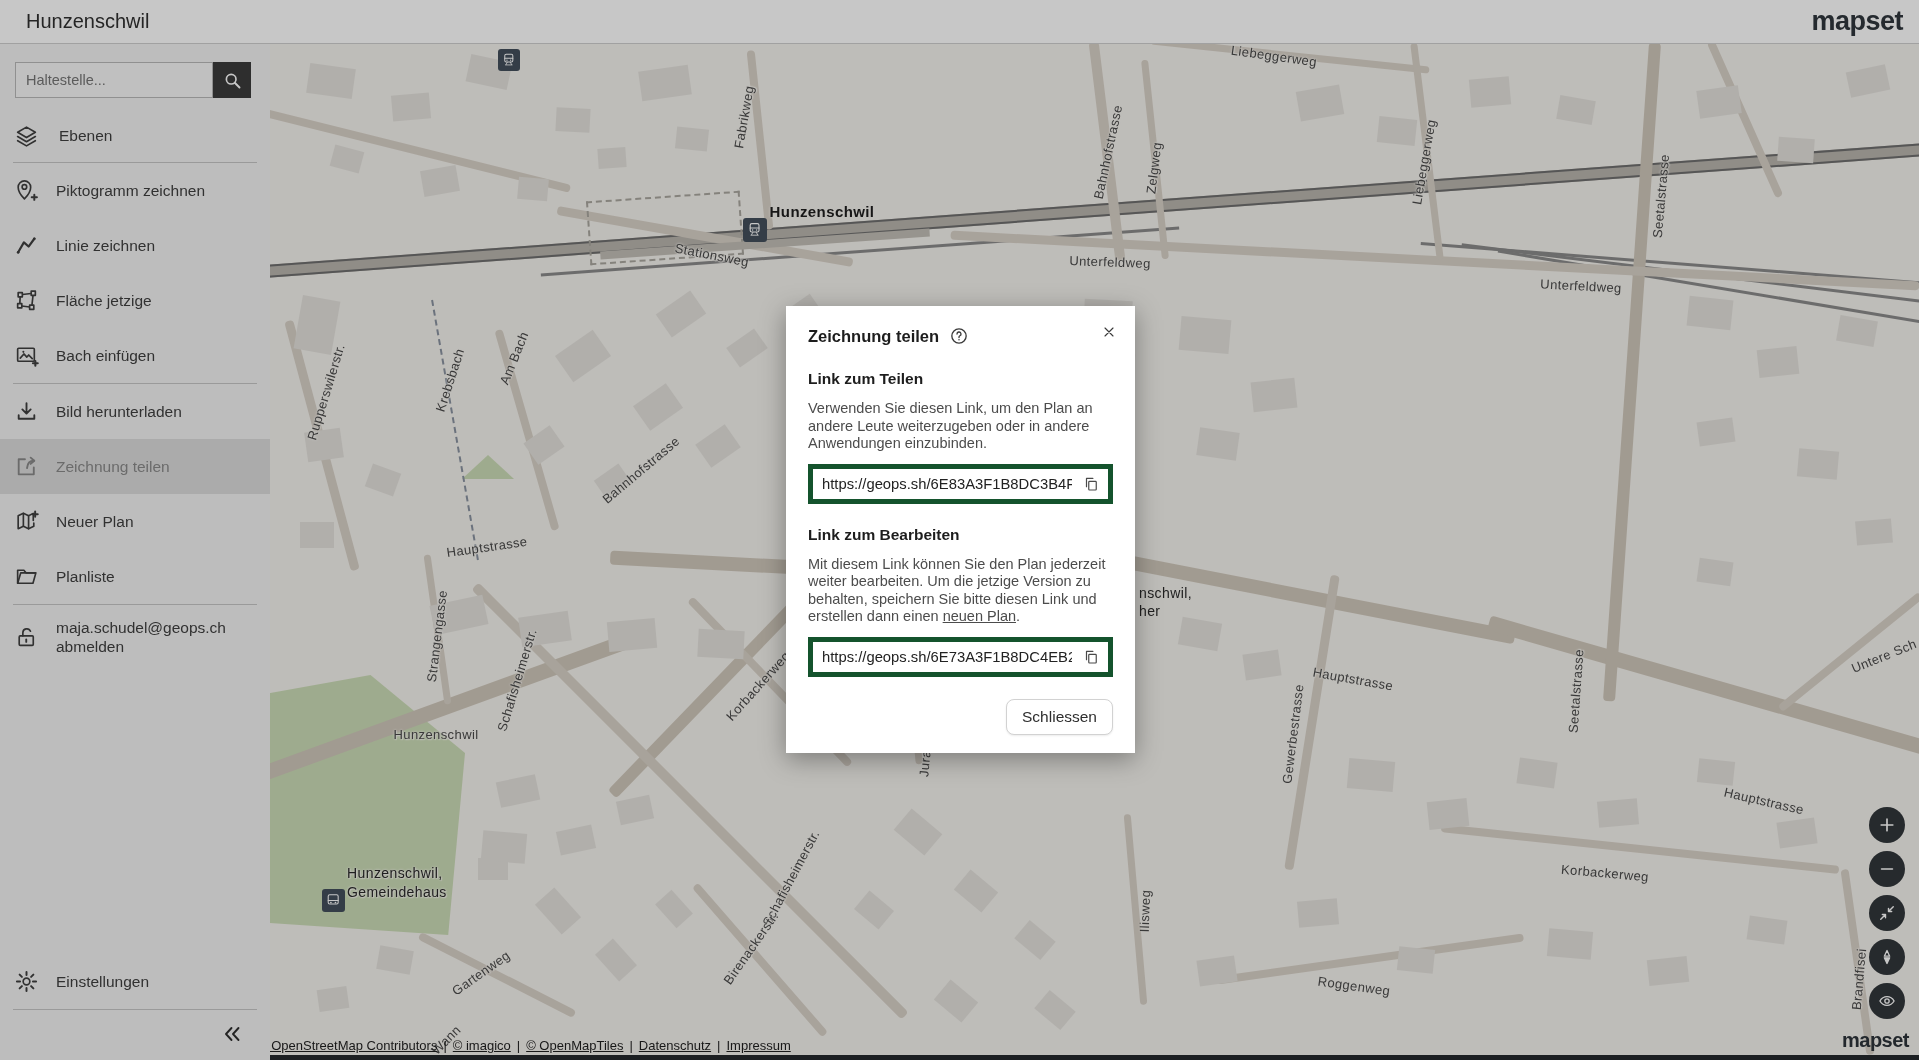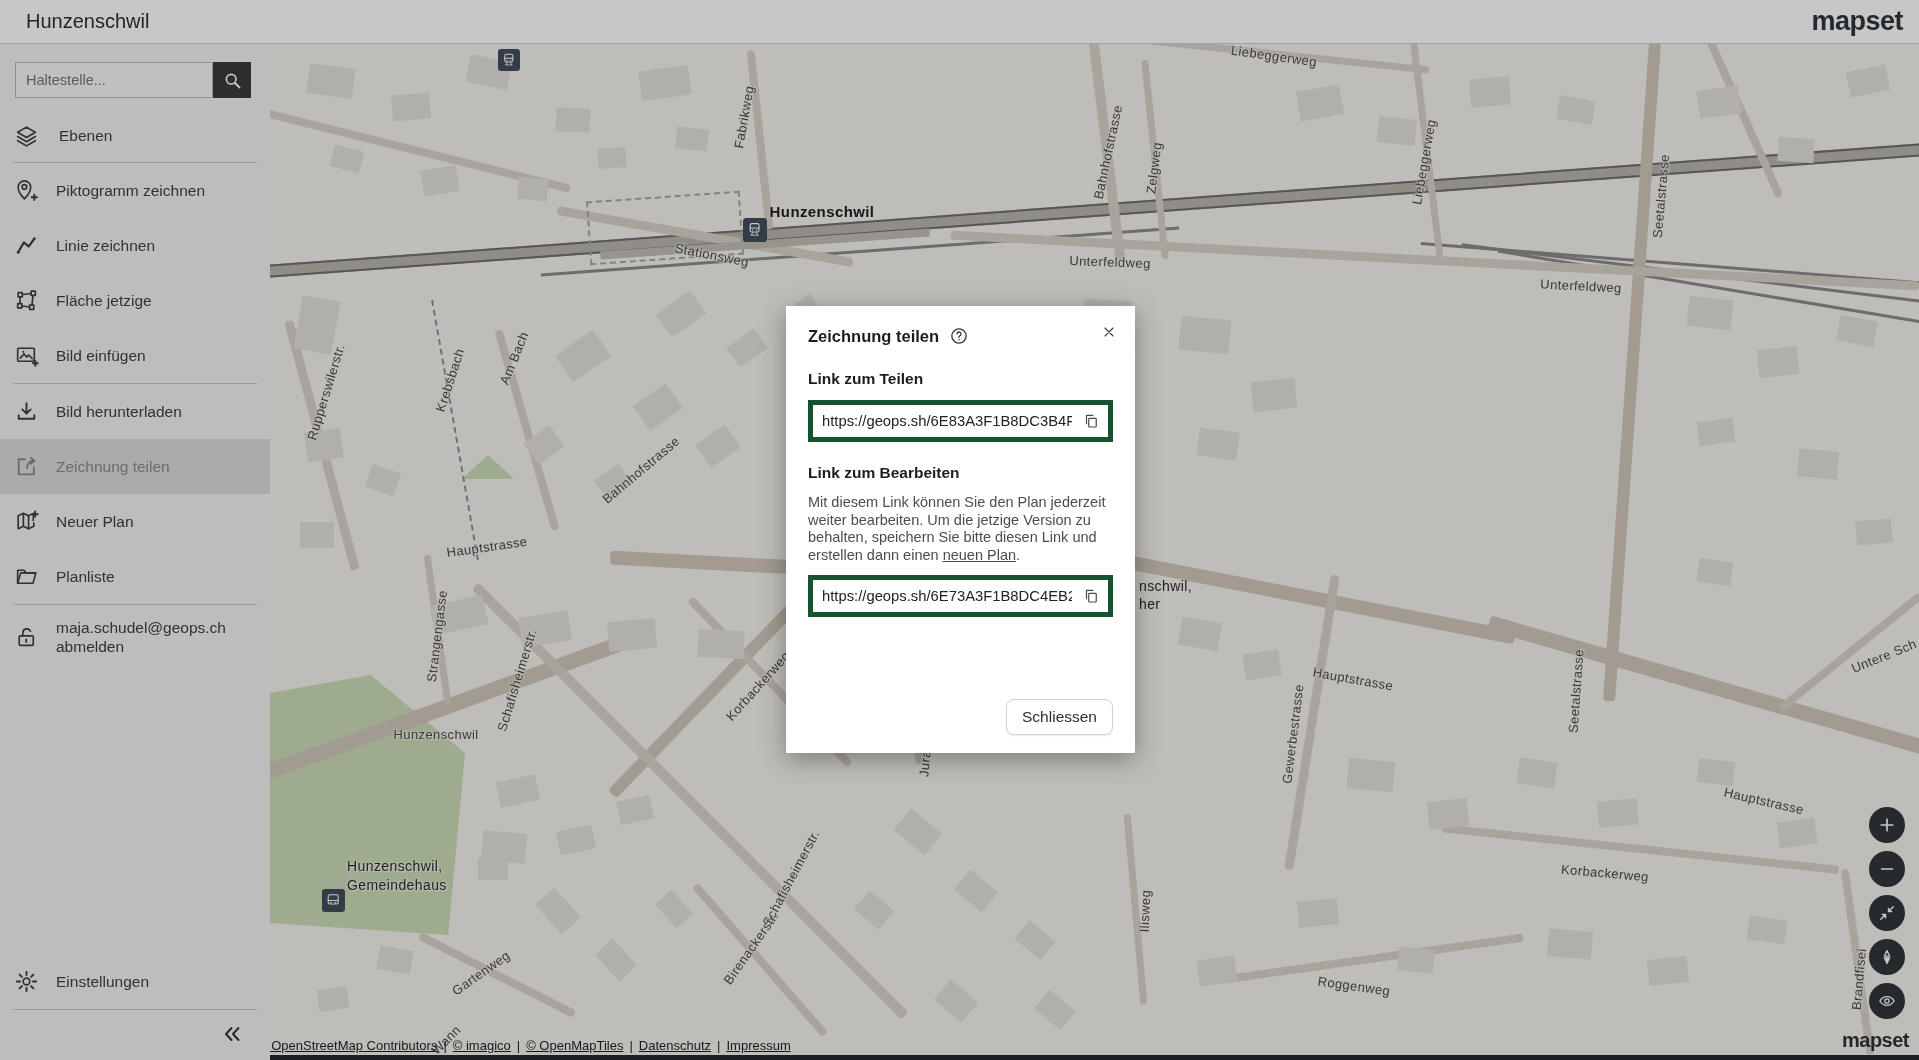--- a/index.html
+++ b/index.html
@@ -13,21 +13,21 @@
   .road.n{background:#d8d1c7;}
   .rail{position:absolute;background:#b9b5ae;border-top:2px solid #6f6f6f;border-bottom:2px solid #6f6f6f;}
   .railthin{position:absolute;background:#8b8b8b;}
   .green{position:absolute;background:#cbdcb6;}
   .stream{position:absolute;border-top:2px dashed #8a93a0;}
   .plot{position:absolute;border:2px dashed #aaa79f;}
   .platform{position:absolute;background:#c2beb6;}
   .mlabel{position:absolute;white-space:nowrap;color:#4a4a4a;font-size:13px;letter-spacing:.4px;
           text-shadow:0 0 2px #f4f2ed,0 0 3px #f4f2ed,1px 1px 1px #f4f2ed;}
   .mlabel.big{color:#1e1e1e;font-weight:bold;font-size:15px;}
-  .mlabel.poi{color:#2a2a2a;font-size:14px;line-height:19px;}
+  .mlabel.poi{color:#2a2a2a;font-size:14px;line-height:19px;margin-top:7px;}
   .sticon{position:absolute;background:#434f5c;border-radius:3px;display:flex;align-items:center;justify-content:center;}
   .sticon svg{width:80%;height:80%;}
   #attribution{position:absolute;left:258px;bottom:7px;font-size:13px;color:#1f1f1f;white-space:nowrap;}
   #attribution a{color:#1f1f1f;text-decoration:underline;cursor:pointer;}
   #attribution .sep{margin:0 6px;text-decoration:none;}
   #bottombar{position:absolute;left:0;right:0;bottom:0;height:5px;background:#24282c;}
   #map-logo{position:absolute;right:10px;bottom:8px;font-size:20px;font-weight:800;color:#2d343a;letter-spacing:-.5px;}
   #controls{position:absolute;left:1869px;top:807px;width:36px;}
   .ctrl{width:36px;height:36px;border-radius:50%;background:#31363a;border:none;margin:0 0 8px 0;
         display:flex;align-items:center;justify-content:center;color:#fff;cursor:pointer;padding:0;}
@@ -387,21 +387,21 @@
         </div>
         <div class="menu-item">
           <svg viewBox="0 0 24 24">
             <g stroke="currentColor" fill="none" stroke-width="1.6" stroke-linecap="round" stroke-linejooin="round" stroke-linejoin="round">
               <rect x="3.5" y="5" width="16" height="12.5" rx="1"></rect>
               <path d="M6 14.5l3.5-4 2.8 3 1.8-2 3.4 3.5"></path>
               <circle cx="9" cy="8.5" r="1" fill="currentColor" stroke="none"></circle>
               <path d="M18.2 19.5h4.6M20.5 17.2v4.6" stroke-width="2"></path>
             </g>
           </svg>
-          <span class="mi-label">Bild einfügen</span>
+          <span class="mi-label">Bach einfügen</span>
         </div>
         <div class="divider"></div>
         <div class="menu-item">
           <svg viewBox="0 0 24 24">
             <g stroke="currentColor" fill="none" stroke-width="1.6" stroke-linecap="round" stroke-linejooin="round" stroke-linejoin="round">
               <path d="M12 4v9.5M8 10l4 4 4-4" stroke-width="1.8"></path>
               <path d="M4.5 15.5V19h15v-3.5" stroke-width="1.8"></path>
             </g>
           </svg>
           <span class="mi-label">Bild herunterladen</span>
@@ -485,20 +485,21 @@
             </g>
           </svg></span>
     </div>
     <button id="modal-close"><svg viewBox="0 0 24 24">
           <g stroke="currentColor" fill="none" stroke-width="1.6" stroke-linecap="round" stroke-linejooin="round" stroke-linejoin="round">
             <path d="M6 6l12 12M18 6 6 18" stroke-width="1.7"></path>
           </g>
         </svg></button>
 
     <div class="sec-head">Link zum Teilen</div>
+    <div class="sec-text">Verwenden Sie diesen Link, um den Plan an andere Leute weiterzugeben oder in andere Anwendungen einzubinden.</div>
     <div class="link-row">
       <input readonly="" value="https://geops.sh/6E83A3F1B8DC3B4F0" style="">
       <button class="copy-btn">
           <svg viewBox="0 0 24 24">
             <g stroke="currentColor" fill="none" stroke-width="1.6" stroke-linecap="round" stroke-linejooin="round" stroke-linejoin="round">
               <rect x="9" y="8.5" width="10" height="11.5" rx="1"></rect>
               <path d="M6 15.5V4.5h8.5"></path>
             </g>
           </svg>
         </button>

